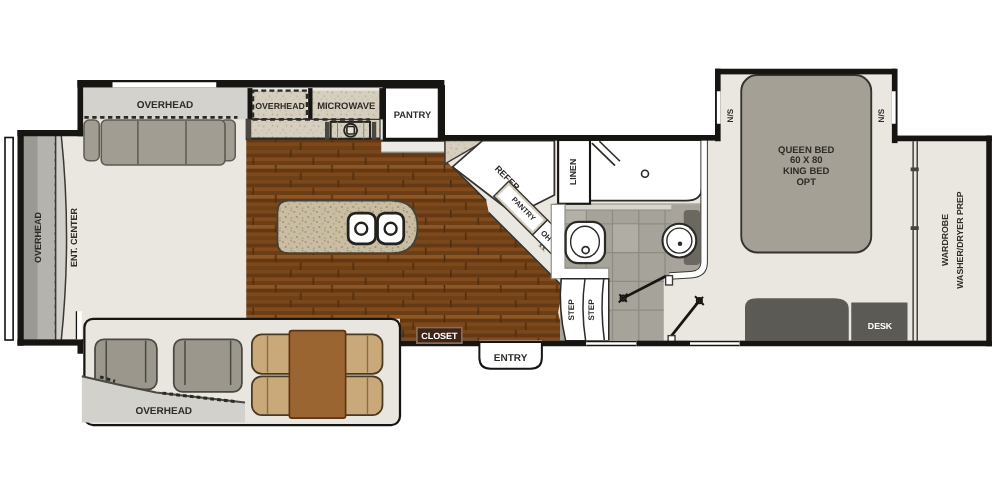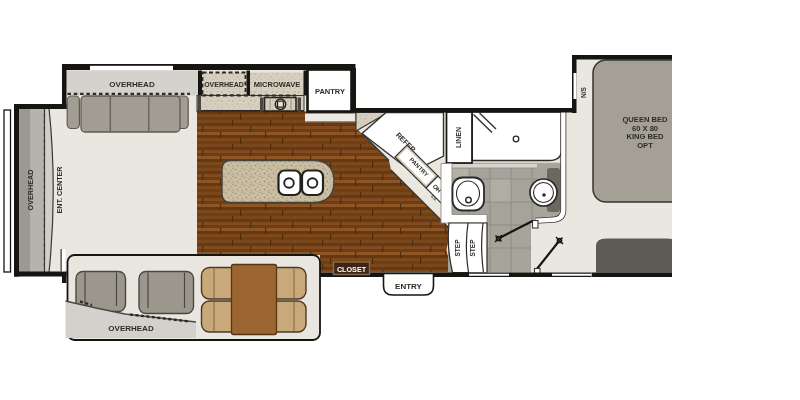--- a/index.html
+++ b/index.html
@@ -1,16 +1,16 @@
 <!DOCTYPE html>
 <html><head>
 <meta charset="utf-8">
 <style>
 html,body{margin:0;padding:0;background:#ffffff;}
-#plan{position:relative;width:672px;height:400px;background:#ffffff;overflow:hidden;}
+#plan{position:relative;width:800px;height:400px;background:#ffffff;overflow:hidden;}
 text{font-family:"Liberation Sans",sans-serif;font-weight:bold;fill:#2e2c28;}
 </style>
 </head>
 <body>
 <div id="plan">
 <svg width="800" height="400" viewBox="0 0 800 400" xmlns="http://www.w3.org/2000/svg">
 <defs>
 <pattern id="gran" width="11" height="9" patternUnits="userSpaceOnUse">
 <rect width="11" height="9" fill="#d6cfbf"></rect>
 <circle cx="2" cy="2" r="0.7" fill="#b2a68c"></circle>

